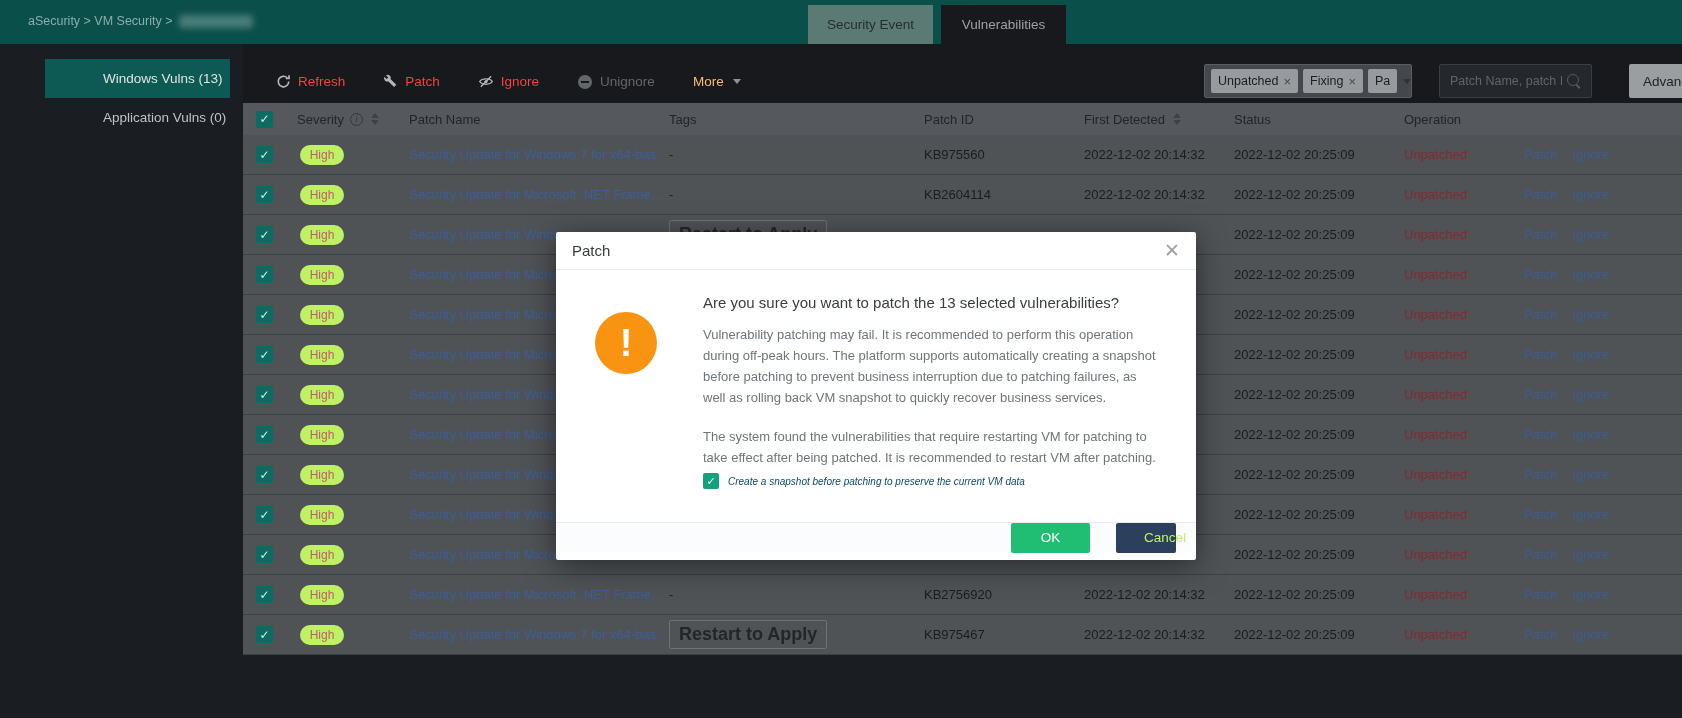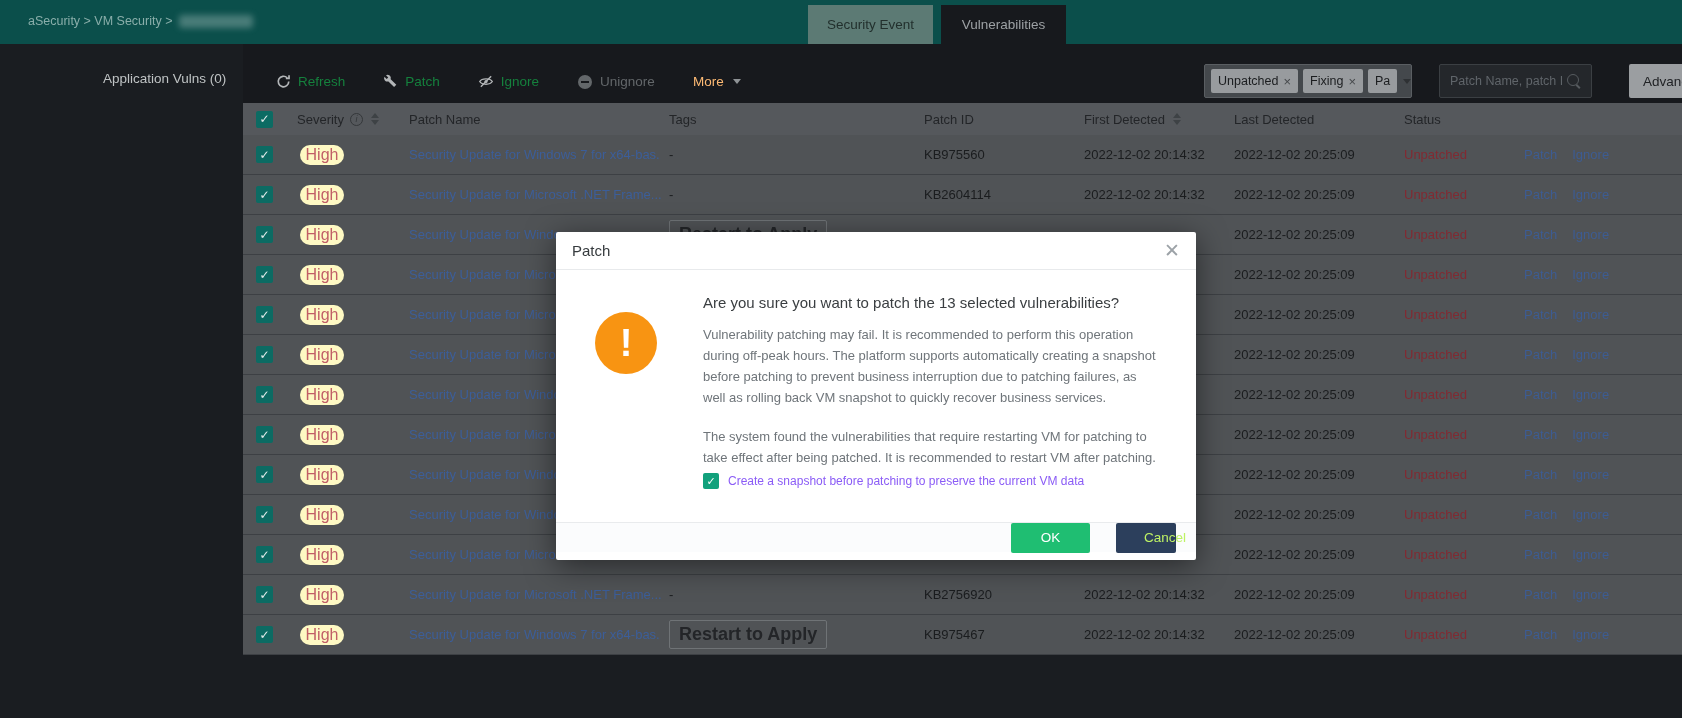--- a/index.html
+++ b/index.html
@@ -21,21 +21,21 @@
   .app { position:relative; display:flex; height:674px; background:#17191d; }
   .sidebar { width:243px; background:#1a1d21; padding-top:15px; }
   .side-item { height:39px; margin:0 13px 0 45px; display:flex; align-items:center;
     padding-left:58px; font-size:13.5px; color:#bfc3c4; cursor:pointer; white-space:nowrap; }
   .side-item.active { background:#0d5a55; color:#dfe4e3; }
   .main { position:relative; width:1439px; background:#17191d; }
 
   
   .toolbar { position:relative; height:59px; display:flex; align-items:center; padding:16px 0 0 33px; }
   .tbtn { display:flex; align-items:center; gap:7px; margin-right:38px; font-size:13.5px;
-    color:#15803d; cursor:pointer; white-space:nowrap; }
+    color:#ef4444; cursor:pointer; white-space:nowrap; }
   .tbtn svg { display:block; }
   .tbtn.disabled { color:#63676a; cursor:default; }
   .caret-down { display:inline-block; width:0; height:0; margin-left:2px;
     border-left:4px solid transparent; border-right:4px solid transparent; border-top:5px solid #8f9396; }
 
   .chipbox { position:absolute; left:961px; top:20px; width:208px; height:34px; overflow:hidden;
     background:#44484c; border:1px solid #5a5e62; border-radius:2px;
     display:flex; align-items:center; gap:5px; padding:0 6px; }
   .chip { display:flex; align-items:center; gap:5px; height:24px; padding:0 7px;
     background:#989b9e; border-radius:2px; font-size:12.5px; color:#1b1d1f; white-space:nowrap; }
@@ -70,22 +70,22 @@
   .cb { width:17px; height:17px; margin-left:5px; background:#0c6b63; border-radius:2px;
     display:flex; align-items:center; justify-content:center; cursor:pointer;
     color:#e8efee; font-size:12px; font-weight:bold; }
   .info-i { width:13px; height:13px; margin-left:6px; border:1px solid #34373a; border-radius:50%;
     font-size:9px; color:#34373a; display:flex; align-items:center; justify-content:center; font-style:italic; }
   .sorter { display:inline-flex; flex-direction:column; gap:2px; margin-left:8px; cursor:pointer; }
   .sorter i { width:0; height:0; border-left:4px solid transparent; border-right:4px solid transparent; }
   .sorter .up { border-bottom:5px solid #3e4245; }
   .sorter .dn { border-top:5px solid #3e4245; }
 
-  .badge-high { width:44px; height:20px; margin-left:3px; border-radius:10px; background:#fef9c3;
-    color:#c15e67; font-size:16px; display:flex; align-items:center; justify-content:center; }
+  .badge-high { width:44px; height:20px; margin-left:3px; border-radius:10px; background:#bef264;
+    color:#c15e67; font-size:12px; display:flex; align-items:center; justify-content:center; }
   .pname { color:#3c5e99; cursor:pointer; overflow:hidden; text-overflow:clip; white-space:nowrap; }
   .tag-outline { border:1px solid #6f7376; color:#232528; font-size:18px; padding:3px 9px; border-radius:2px;font-weight:bold; }
   .status-unpatched { color:#812a32; }
   .oplink { color:#3d5c92; cursor:pointer; margin-right:15px; }
 
   
   .modal { position:absolute; left:556px; top:232px; width:640px; height:328px; background:#ffffff;
     border-radius:2px; box-shadow:0 6px 30px rgba(0,0,0,.5); z-index:10; }
   .modal-head { height:38px; display:flex; align-items:center; justify-content:space-between;
     padding:0 16px; border-bottom:1px solid #e8eaec; }
@@ -95,21 +95,21 @@
   .warn-circle { flex:none; width:62px; height:62px; margin-top:18px; border-radius:50%;
     background:#f89412; color:#ffffff; font-size:38px; font-weight:bold;
     display:flex; align-items:center; justify-content:center; }
   .modal-text { margin-left:46px; width:473px; }
   .modal-heading { font-size:15px; color:#3a3e41; margin-bottom:13px; }
   .modal-p { font-size:13px; color:#6f757a; line-height:21px; }
   .modal-p + .modal-p { margin-top:18px; }
   .snap-row { display:flex; align-items:center; gap:9px; margin-top:5px; }
   .cb-green { width:16px; height:16px; background:#12a17c; border-radius:2px; cursor:pointer;
     color:#ffffff; font-size:11px; font-weight:bold; display:flex; align-items:center; justify-content:center; }
-  .snap-label { font-size:12px; color:#8b5cf6; }
+  .snap-label { font-size:10px; color:#0c4a6e;font-style:italic; }
   .modal-foot { height:30px; background:#fbfcfd; border-top:1px solid #e9ebed;
     display:flex; align-items:center; justify-content:flex-end; gap:26px; padding-right:20px; }
   .btn { height:30px; border:none; border-radius:2px; font-size:13.5px; color:#ffffff;
     cursor:pointer; font-family:inherit; }
   .btn-ok { width:79px; background:#1fbe72; }
   .btn-cancel { width:60px; background:#2c3f5c; color:#bef264;padding-left:28px; }
 </style>
 </head>
 <body>
 
@@ -118,20 +118,21 @@
   </div>
   <div class="tabs">
     <div class="tab inactive">Security Event</div>
     <div class="tab active">Vulnerabilities</div>
   </div>
 </div>
 
 <div class="app">
 
   <aside class="sidebar">
+    <div class="side-item active">Windows Vulns (13)</div>
     <div class="side-item">Application Vulns (0)</div>
   </aside>
 
   <div class="main">
 
     <div class="toolbar">
       <div class="tbtn">
         <span>
           <svg width="15" height="15" viewBox="0 0 16 16">
               <path d="M13.6 8a5.6 5.6 0 1 1-1.7-4" fill="none" stroke="#b3b6b8" stroke-width="1.8"></path>
@@ -215,24 +216,24 @@
           <span>Patch ID</span>
         </div>
       <div class="cell">
         <span>First Detected</span>
         <span class="sorter">
             <i class="up"></i>
             <i class="dn"></i>
           </span>
       </div>
       <div class="cell">
-          <span>Last Detected</span>
-        </div>
-      <div class="cell">
           <span>Status</span>
+        </div>
+      <div class="cell">
+          <span>Operation</span>
         </div>
     </div>
 
     <div class="tbody" id="tbody">
         <div class="row grid-row">
           <div class="cell">
             <span class="cb">✓</span>
           </div>
           <div class="cell">
             <span class="badge-high">High</span>

